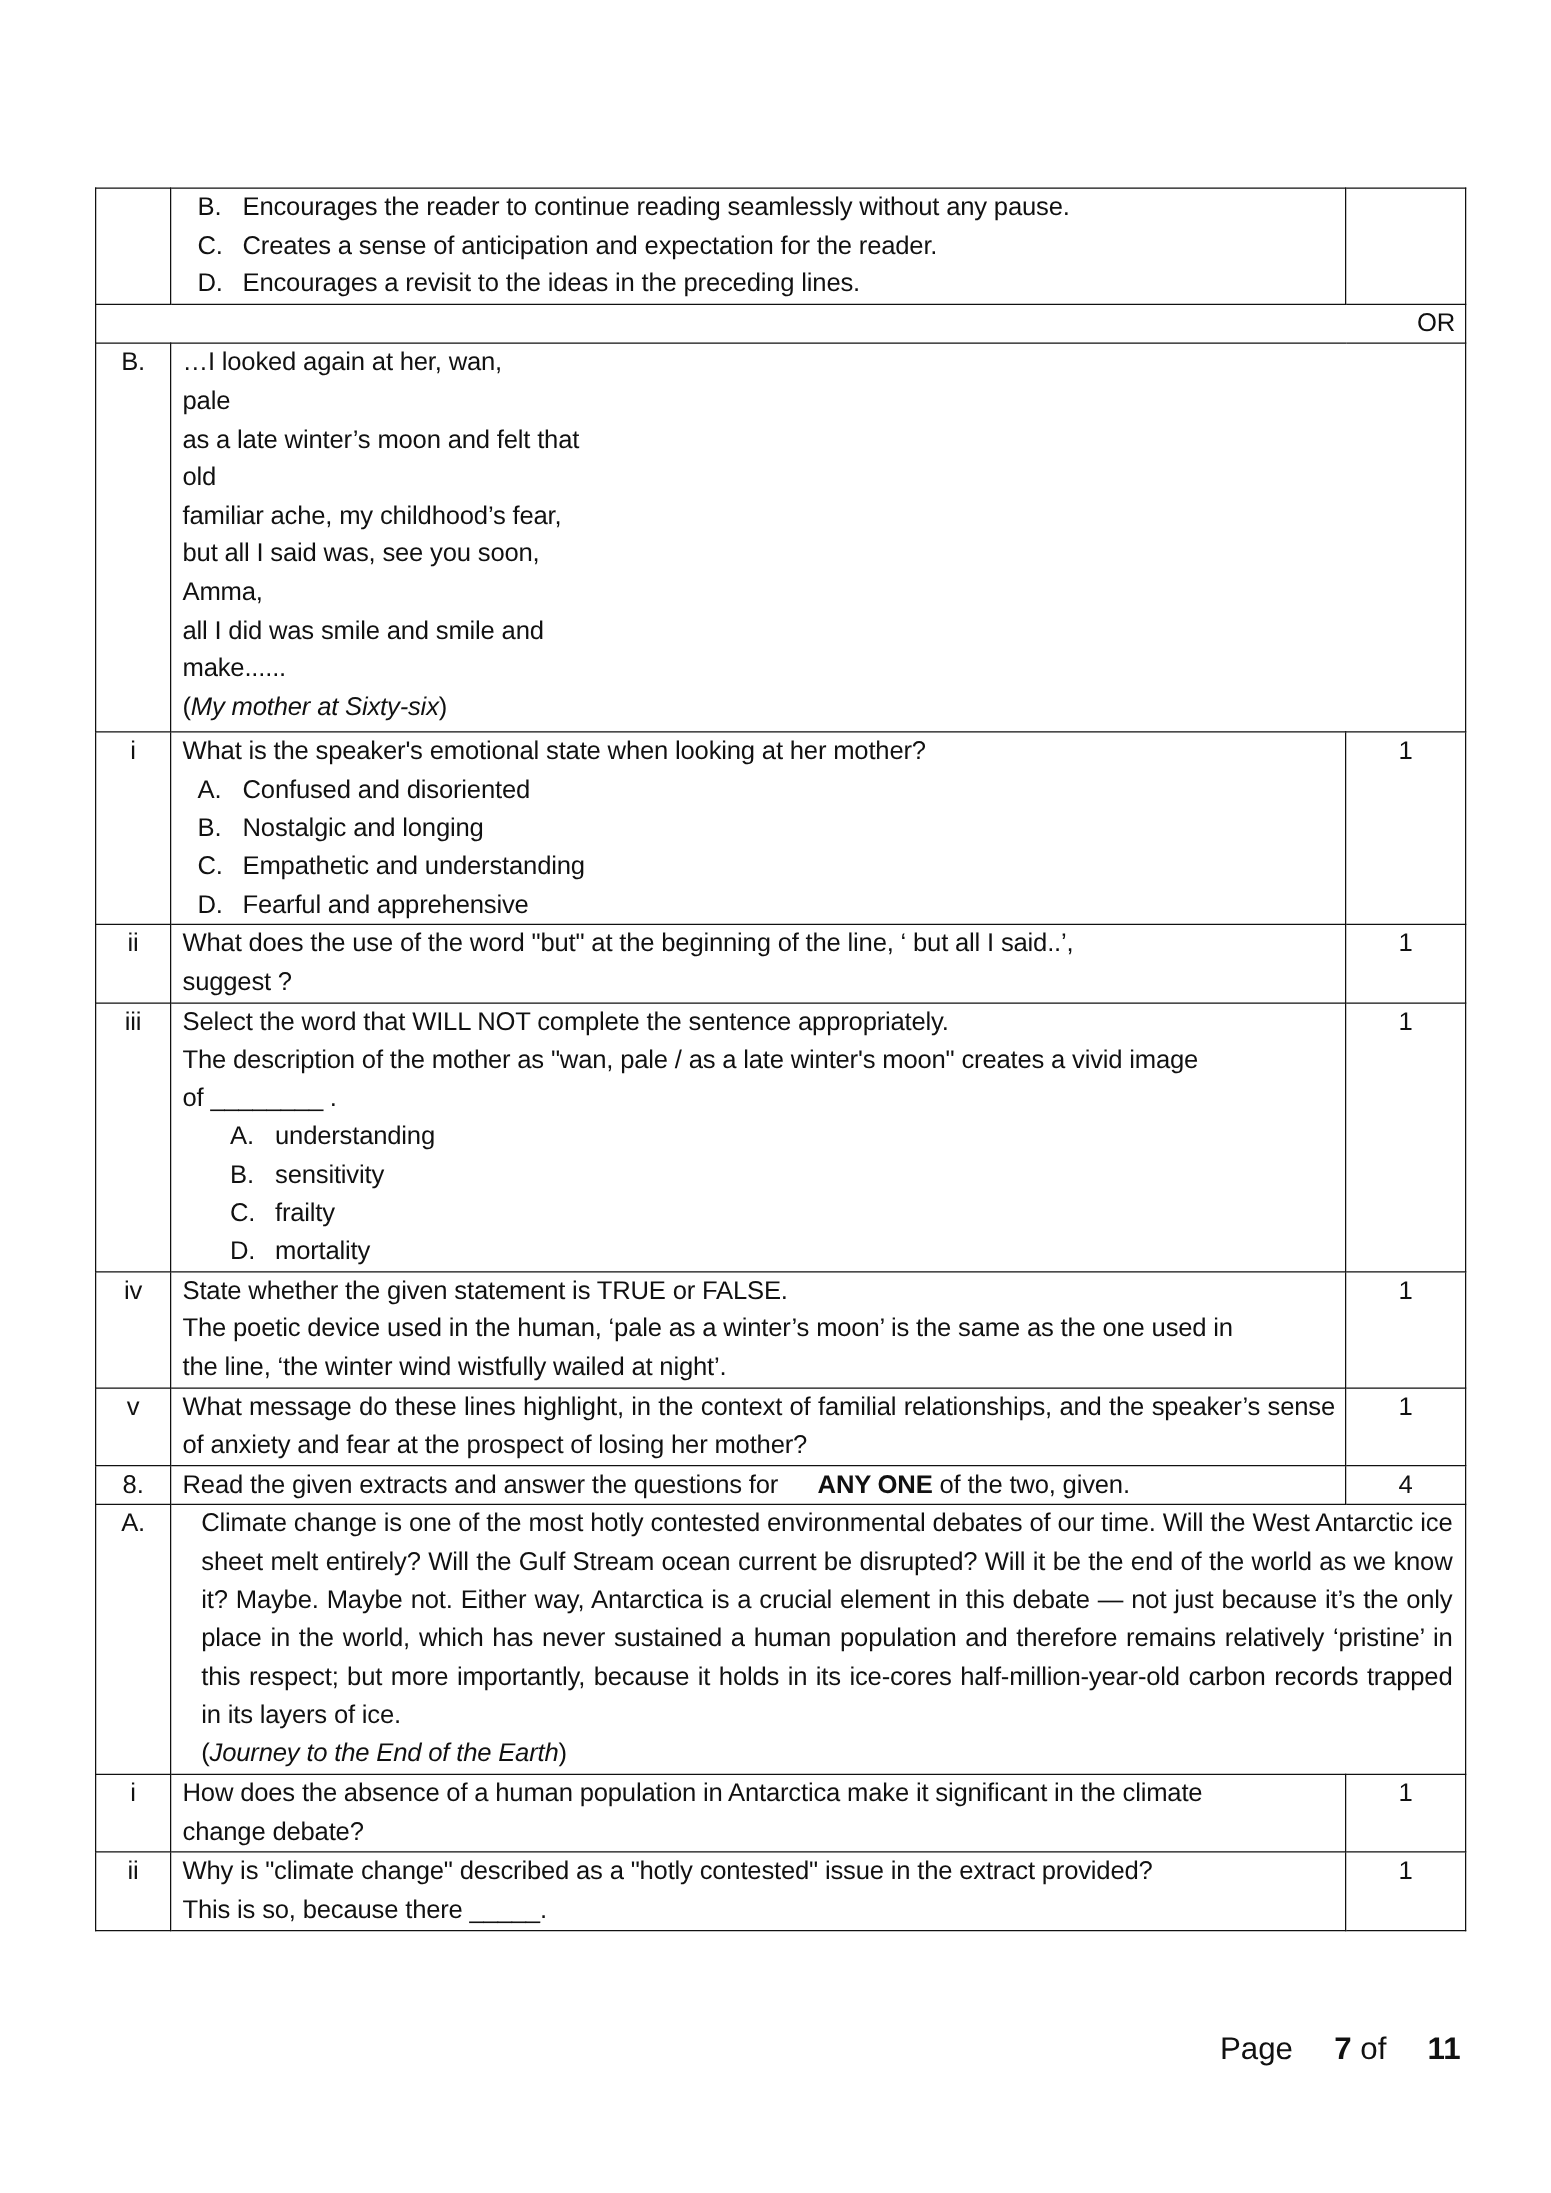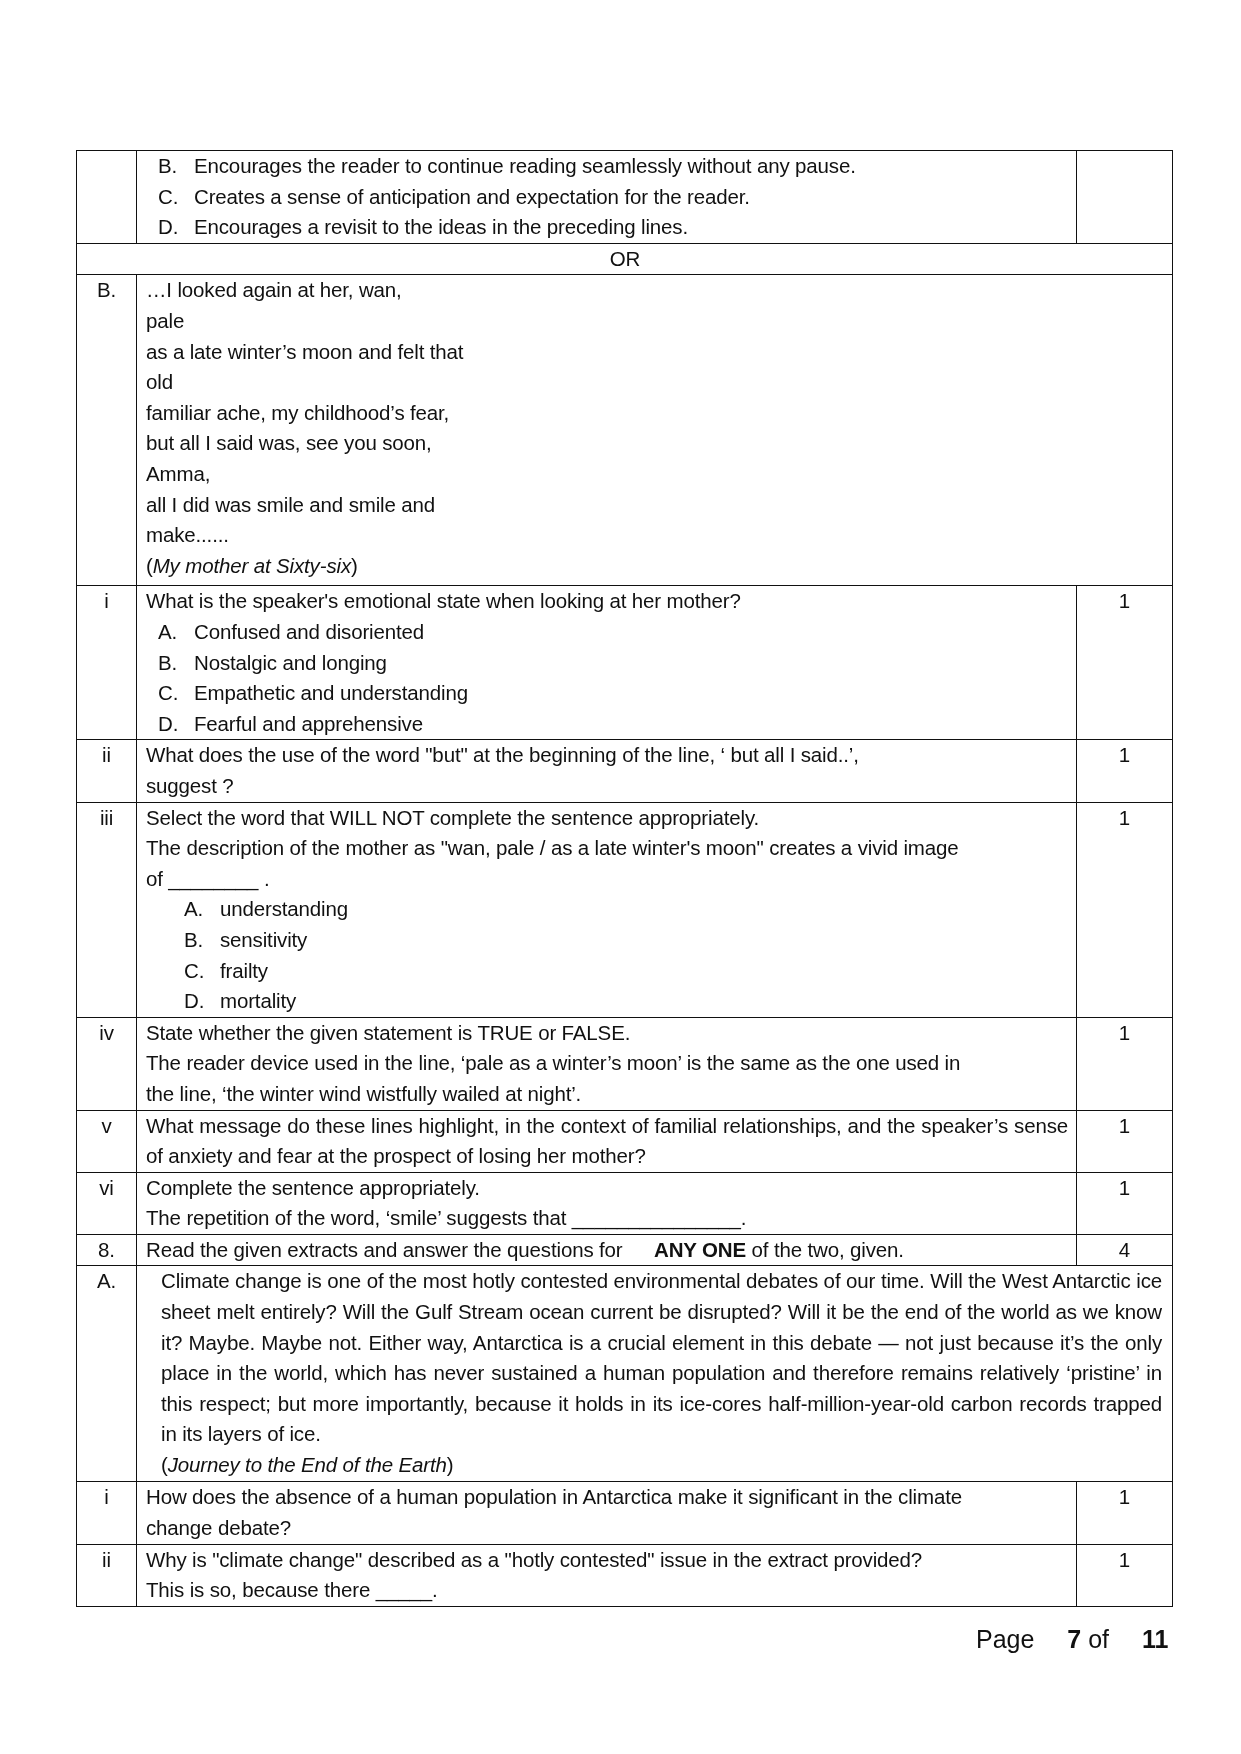--- a/index.html
+++ b/index.html
@@ -20,21 +20,21 @@
     border: 1.6px solid #111;
     vertical-align: top;
     padding: 0 8px 0 9px;
     letter-spacing: -0.15px;
   }
   .col-num { width: 60px; }
   .col-body { width: auto; }
   .col-marks { width: 96px; }
   td.num { text-align: center; padding: 0; }
   td.marks { text-align: center; padding: 0; }
-  td.or-cell { text-align: center; }
+  td.or-cell { text-align: right; }
   .line { display: block; white-space: nowrap; }
   .opt { display: block; white-space: nowrap; padding-left: 12px; }
   .opt .lbl { display: inline-block; width: 36px; }
   .opt2 { display: block; white-space: nowrap; padding-left: 38px; }
   .opt2 .lbl { display: inline-block; width: 36px; }
   .para { display: block; text-align: justify; white-space: normal; }
   em { font-style: italic; }
   b { font-weight: bold; margin-left: 26px; }
   .footer {
     position: absolute; top: 1624px; left: 976px;
@@ -114,42 +114,34 @@
         <span class="opt2"><span class="lbl">C.</span><span>frailty</span></span>
         <span class="opt2"><span class="lbl">D.</span><span>mortality</span></span>
       </td>
       <td class="marks">1</td>
     </tr>
 
     <tr style="height:92px;">
       <td class="num">iv</td>
       <td>
         <span class="line">State whether the given statement is TRUE or FALSE.</span>
-        <span class="line">The reader device used in the line, ‘pale as a winter’s moon’ is the same as the one used in</span>
+        <span class="line">The poetic device used in the human, ‘pale as a winter’s moon’ is the same as the one used in</span>
         <span class="line">the line, ‘the winter wind wistfully wailed at night’.</span>
       </td>
       <td class="marks">1</td>
     </tr>
 
     <tr style="height:62px;">
       <td class="num">v</td>
       <td>
         <span class="para">What message do these lines highlight, in the context of familial relationships, and the speaker’s sense of anxiety and fear at the prospect of losing her mother?</span>
       </td>
       <td class="marks">1</td>
     </tr>
 
-    <tr style="height:62px;">
-      <td class="num">vi</td>
-      <td>
-        <span class="line">Complete the sentence appropriately.</span>
-        <span class="line">The repetition of the word, ‘smile’ suggests that _______________.</span>
-      </td>
-      <td class="marks">1</td>
-    </tr>
 
     <tr style="height:31px;">
       <td class="num">8.</td>
       <td>
         <span class="line"><span>Read the given extracts and answer the questions for </span><b>ANY ONE</b><span> of the two, given.</span></span>
       </td>
       <td class="marks">4</td>
     </tr>
 
     <tr style="height:216px;">

